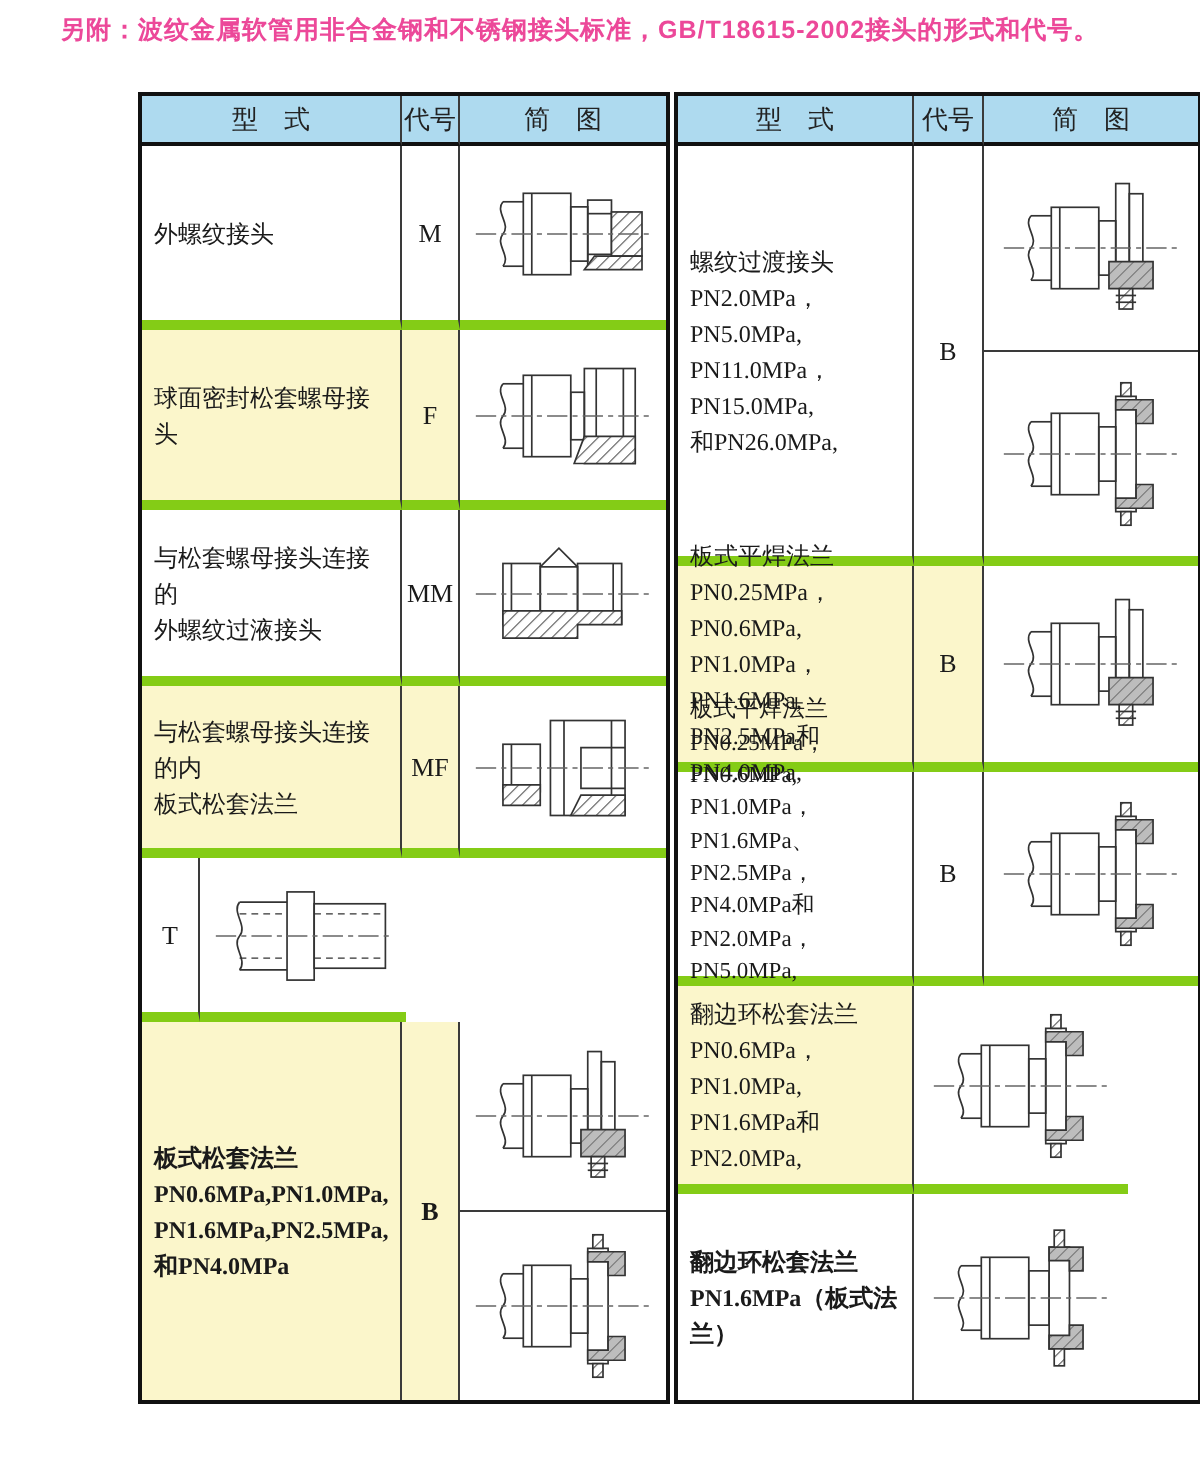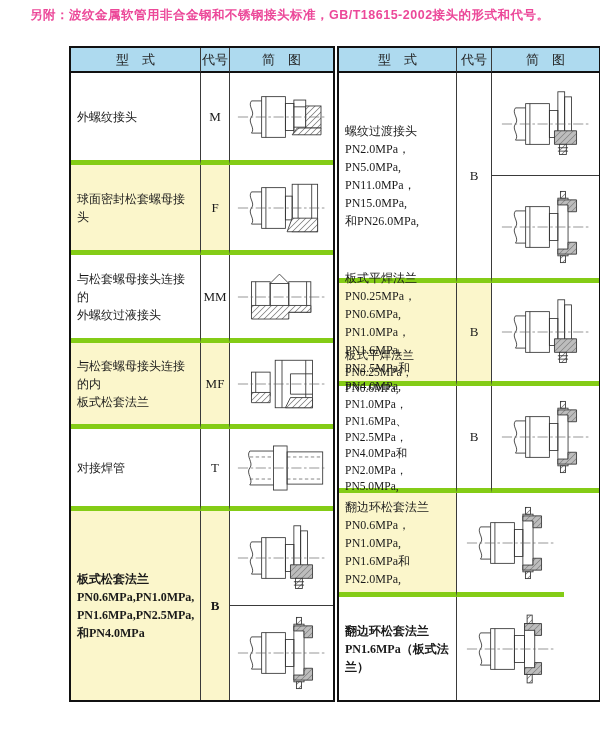--- a/index.html
+++ b/index.html
@@ -235,21 +235,20 @@
       <div class="cell c-diag c-diag-l">
         <div class="sub">
             <svg class="diag">
               <use href="#sym-mf"></use>
             </svg>
           </div>
       </div>
     </div>
 
     <div class="row" style="height:82px">
-      <div class="cell type c-type-l">对接焊管</div>
       <div class="cell code c-code-l">T</div>
       <div class="cell c-diag c-diag-l">
         <div class="sub">
             <svg class="diag">
               <use href="#sym-t"></use>
             </svg>
           </div>
       </div>
     </div>
 

